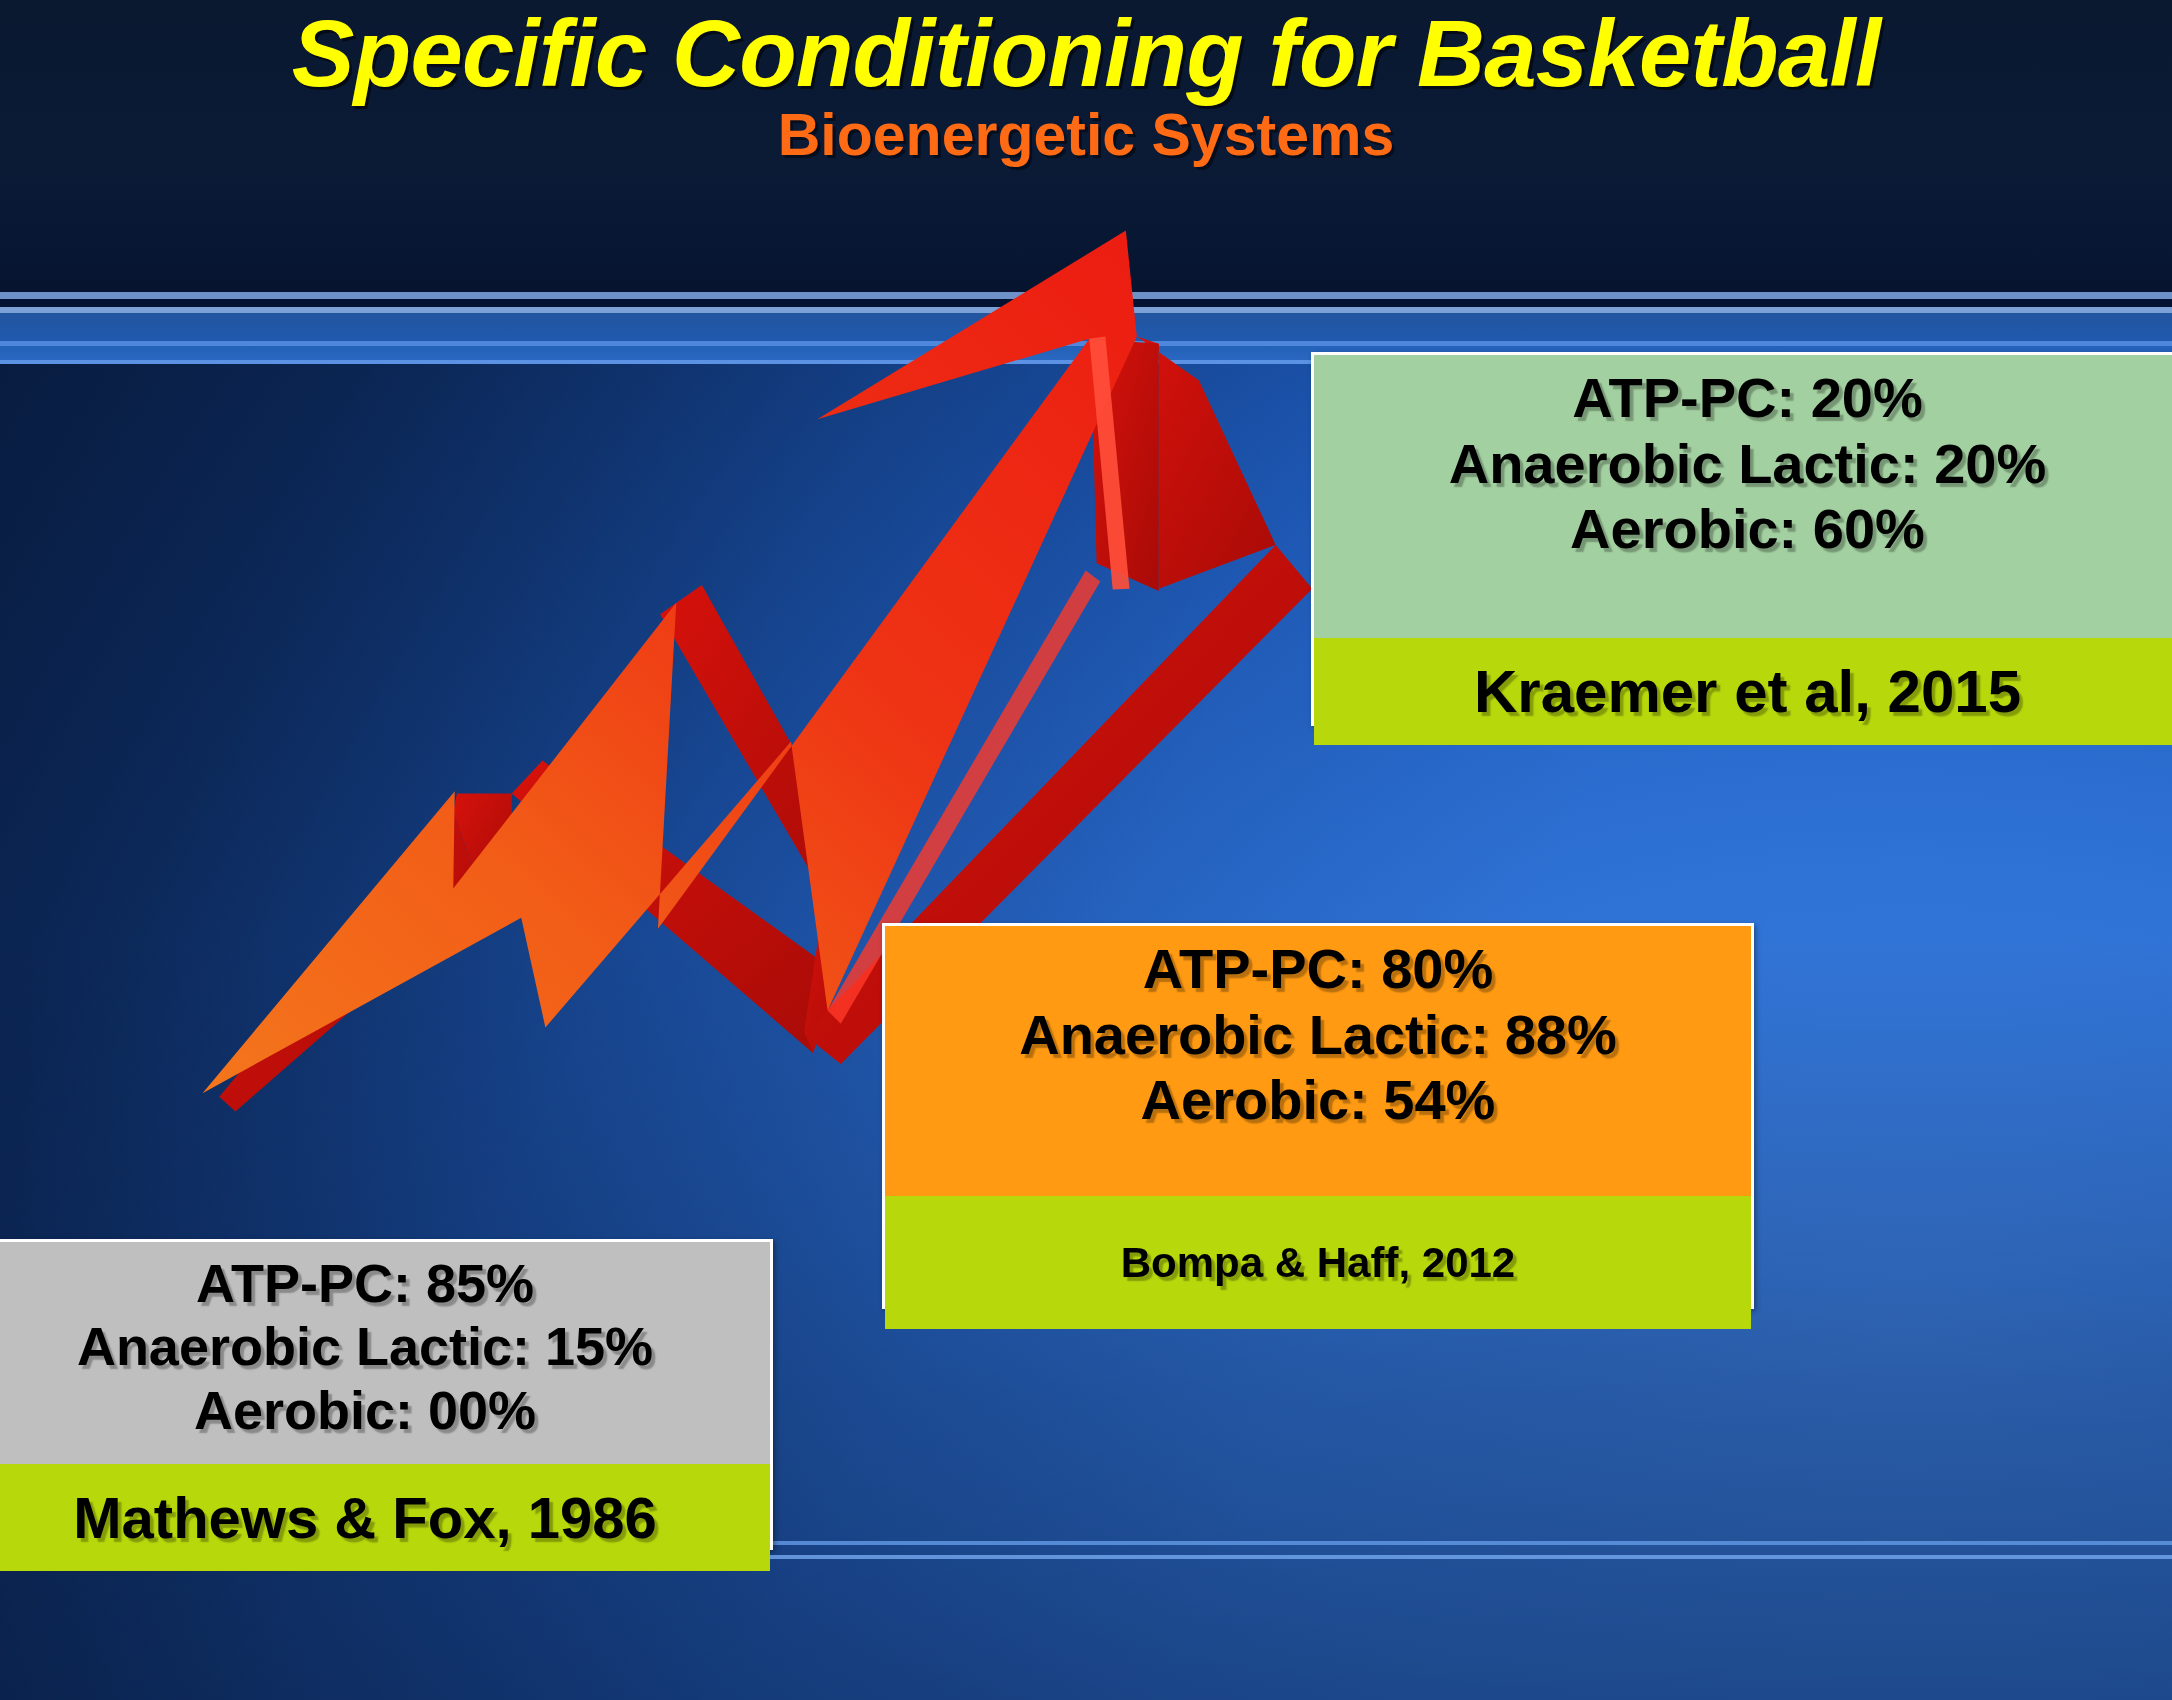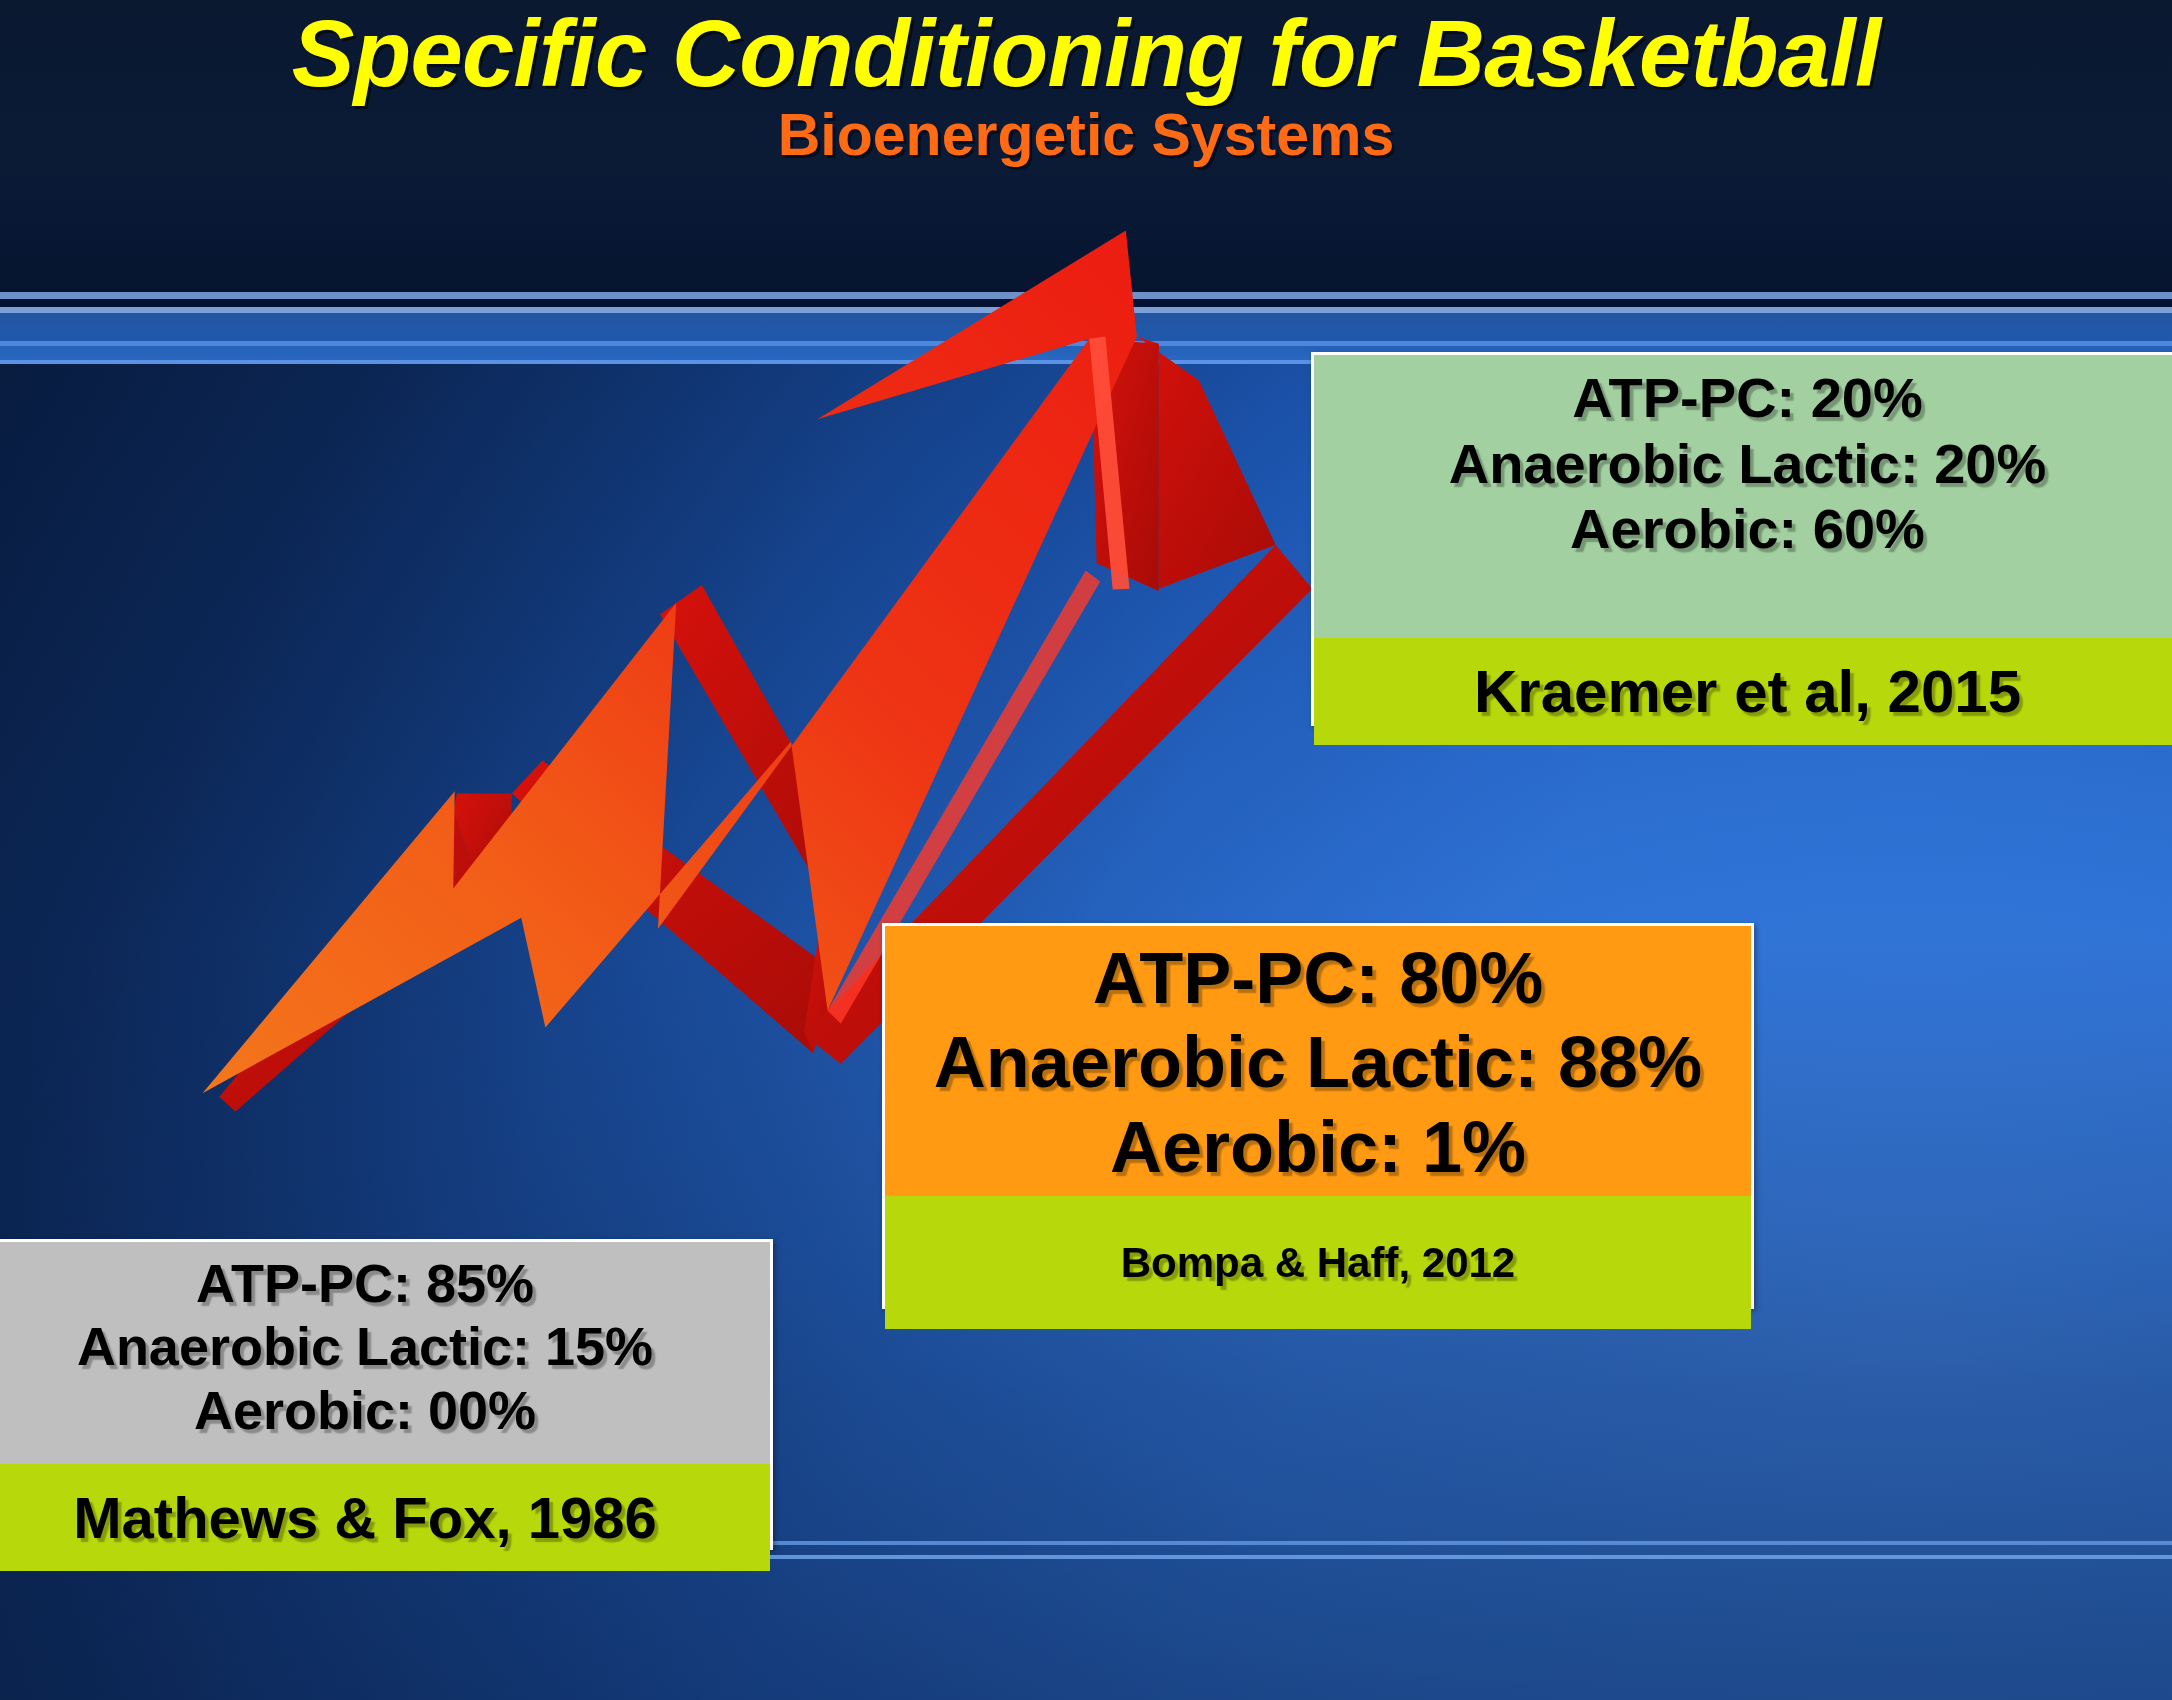--- a/index.html
+++ b/index.html
@@ -130,21 +130,21 @@
     border-right: none;
   }
   #box-kraemer .body { font-size: 56px; height: 260px; }
   #box-kraemer .cite { font-size: 60px; height: 107px; }
 
   
   #box-bompa {
     left: 882px; top: 923px; width: 872px; height: 386px;
     background: #FF9A12;
   }
-  #box-bompa .body { font-size: 72px; height: 247px; }
+  #box-bompa .body { font-size: 56px; height: 247px; }
   #box-bompa .cite { font-size: 42px; height: 133px; }
 
   
   #box-mathews {
     left: -40px; top: 1239px; width: 813px; height: 311px;
     background: #BFBFBF;
     border-left: none;
   }
   #box-mathews .body { font-size: 54px; height: 199px; }
   #box-mathews .cite { font-size: 58px; height: 107px; }
@@ -268,21 +268,21 @@
       <div class="nowrap">Anaerobic Lactic: 20%</div>
       <div class="nowrap">Aerobic: 60%</div>
     </div>
     <div class="cite">Kraemer et al, 2015</div>
   </div>
 
   <div class="callout" id="box-bompa">
     <div class="body">
       <div class="nowrap">ATP-PC: 80%</div>
       <div class="nowrap">Anaerobic Lactic: 88%</div>
-      <div class="nowrap">Aerobic: 1%</div>
+      <div class="nowrap">Aerobic: 54%</div>
     </div>
     <div class="cite">Bompa &amp; Haff, 2012</div>
   </div>
 
   <div class="callout" id="box-mathews">
     <div class="body">
       <div class="nowrap">ATP-PC: 85%</div>
       <div class="nowrap">Anaerobic Lactic: 15%</div>
       <div class="nowrap">Aerobic:  00%</div>
     </div>

